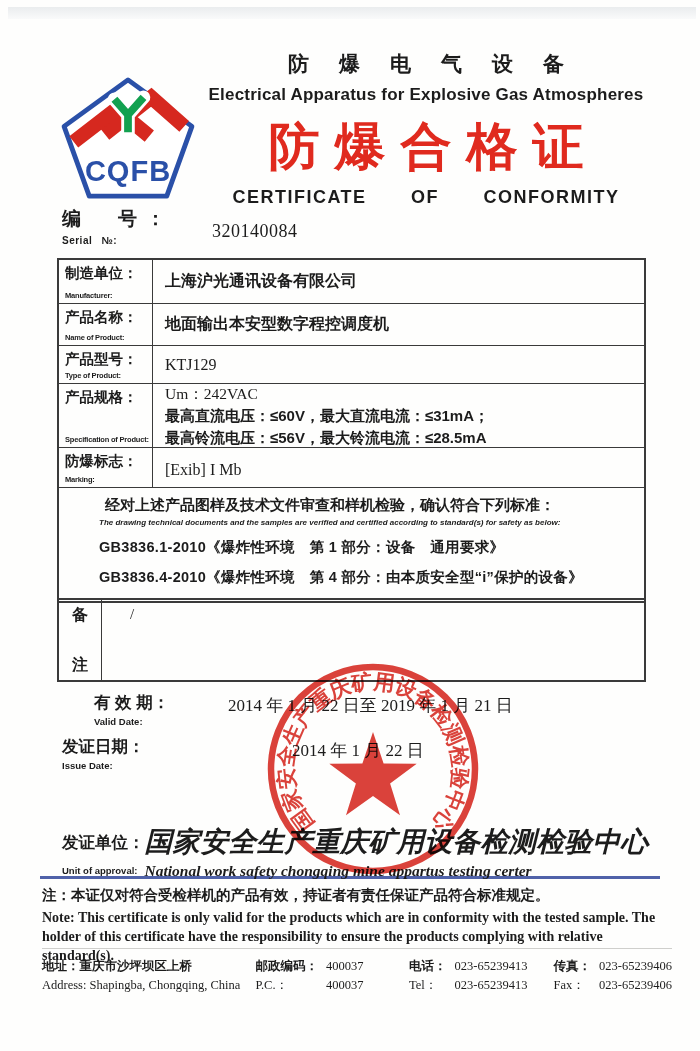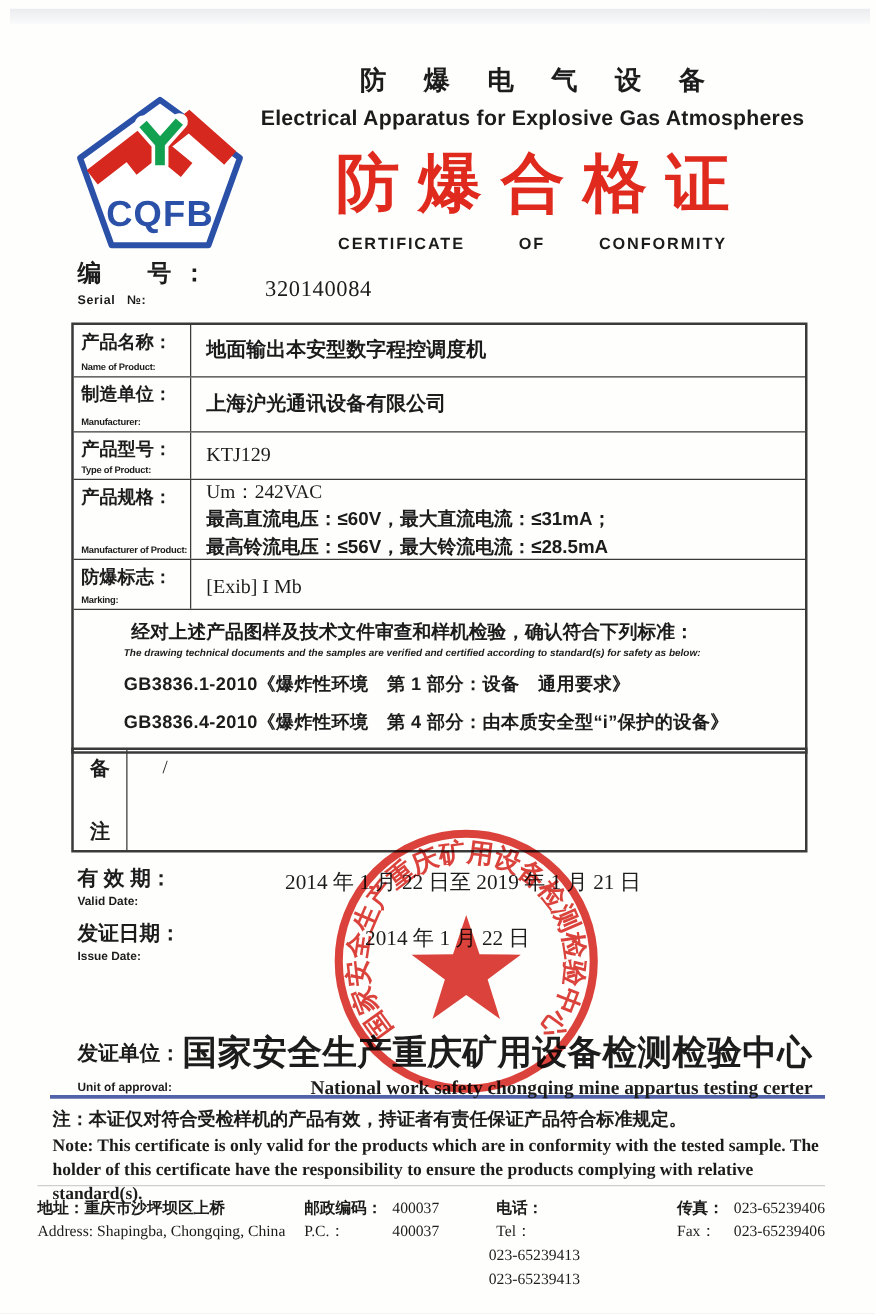--- a/index.html
+++ b/index.html
@@ -10,21 +10,21 @@
   }
   .scan-band { position:absolute; top:7px; left:8px; right:4px; height:12px;
     background:linear-gradient(180deg,#dfe3e6,#f7f8f9); opacity:.65; }
 
   
   .logo { position:absolute; left:60px; top:76px; width:136px; height:124px; }
   .head-block { position:absolute; left:198px; top:50px; width:456px; text-align:center; }
   .head-cn { font-size:21px; font-weight:bold; letter-spacing:30px; margin-right:-30px; }
   .head-en { font-size:17px; font-weight:bold; margin-top:7px; letter-spacing:.2px; }
   .cert-cn { font-size:51px; font-weight:bold; color:#e02a1e; letter-spacing:15px; margin-right:-15px; margin-top:8px; }
-  .cert-en { font-size:13px; font-weight:bold; letter-spacing:1.5px; word-spacing:38px; margin-top:5px; }
+  .cert-en { font-size:18px; font-weight:bold; letter-spacing:1.5px; word-spacing:38px; margin-top:5px; }
 
   
   .serial { position:absolute; left:62px; top:206px; display:flex; }
   .serial .lab-cn { font-size:19px; font-weight:bold; letter-spacing:9px; }
   .serial .lab-en { font-size:10px; font-weight:bold; margin-top:3px; letter-spacing:.5px; word-spacing:6px; }
   .serial .val { margin-left:38px; padding-top:15px; font-family:"Liberation Serif", serif; font-size:18px; letter-spacing:.5px; }
 
   
   .tbl { position:absolute; left:57px; top:258px; width:589px; border:2px solid #3a3a3a; box-sizing:border-box; }
   .trow { display:flex; border-bottom:1.6px solid #3a3a3a; box-sizing:border-box; }
@@ -48,56 +48,56 @@
   .remark { position:absolute; left:57px; top:598px; width:589px; height:84px; border:2px solid #3a3a3a;
     box-sizing:border-box; display:flex; }
   .remark .rlab { width:42px; min-width:42px; border-right:1.6px solid #3a3a3a; display:flex; flex-direction:column;
     justify-content:space-between; align-items:center; padding:5px 0 4px 0; font-size:16px; font-weight:bold; }
   .remark .rval { flex:1; padding:6px 0 0 28px; font-family:"Liberation Serif", serif; font-size:15px; }
 
   
   .dates-label { position:absolute; left:62px; }
   .dates-label .cn { font-size:16.5px; font-weight:bold; }
   .dates-label .en { font-size:9.5px; font-weight:bold; margin-top:2px; }
-  .valid-label { top:692px; }
+  .valid-label { top:692px;margin-left:32px; }
   .issue-label { top:736px; }
   .date-val { position:absolute; font-family:"Liberation Serif", serif; font-size:17px; z-index:2; }
   .valid-val { left:228px; top:694px; }
   .issue-val { left:292px; top:739px; }
 
   
   .stamp { position:absolute; left:262px; top:658px; width:222px; height:222px; z-index:3;
     mix-blend-mode:multiply; opacity:.88; }
   .ring-char { font-size:21px; fill:#d6281f; font-weight:bold; font-family:"Liberation Sans", sans-serif; }
 
   
   .approval { position:absolute; left:62px; top:824px; width:588px; display:flex; z-index:2; }
   .approval .alab .cn { font-size:16.5px; font-weight:bold; margin-top:8px; }
   .approval .alab .en { font-size:9.5px; font-weight:bold; margin-top:11px; }
-  .approval .aval { flex:1; text-align:right; }
+  .approval .aval { flex:1; text-align:left;font-style:italic; }
   .approval .aval .cn { font-size:27.5px; font-weight:bold; letter-spacing:.5px; white-space:nowrap; }
   .approval .aval .en { font-family:"Liberation Serif", serif; font-weight:bold; font-size:15.5px; margin-top:2px; }
 
   .blue-rule { position:absolute; left:40px; top:876px; width:620px; height:3px; background:#3d51a0; opacity:.9; }
 
   
   .note { position:absolute; left:42px; top:886px; width:620px; }
   .note .cn { font-size:14.5px; font-weight:bold; }
   .note .en { font-family:"Liberation Serif", serif; font-weight:600; font-size:14px; margin-top:4px; line-height:1.35; }
 
   
-  .contact { position:absolute; left:30px; top:948px; width:630px; border-top:1px solid #cfcfcc;
+  .contact { position:absolute; left:42px; top:948px; width:630px; border-top:1px solid #cfcfcc;
     padding-top:8px; display:flex; }
   .contact .col { display:flex; }
   .contact .labs, .contact .vals { display:flex; flex-direction:column;margin-left:14px; }
   .contact .row-cn { font-size:12.5px; font-weight:bold; line-height:1.55; white-space:nowrap; }
   .contact .row-en { font-family:"Liberation Serif", serif; font-weight:normal; font-size:12.5px; line-height:1.5; white-space:nowrap; }
   .c-addr { width:218px; flex-direction:column !important; }
   .c-pc   { width:168px; }
-  .c-tel  { width:158px;flex-direction:column; }
+  .c-tel  { width:158px; }
   .contact .vals { margin-left:8px; }
 </style>
 </head>
 <body>
 
 <div class="page">
   <div class="scan-band"></div>
 
   <svg class="logo" viewBox="0 0 140 128">
     <polygon points="70,4 136,52 110,124 30,124 4,52" fill="#ffffff" stroke="#2a50a8" stroke-width="5" stroke-linejoin="round"></polygon>
@@ -117,45 +117,45 @@
 
   <div class="serial">
     <div>
       <div class="lab-cn">编　号：</div>
       <div class="lab-en">Serial  №:</div>
     </div>
     <div class="val">320140084</div>
   </div>
 
   <div class="tbl">
+    <div class="trow" style="height:44px">
+      <div class="tlabel">
+        <span class="cn">制造单位：</span>
+        <span class="en">Manufacturer:</span>
+      </div>
+      <div class="tvalue cnval">上海沪光通讯设备有限公司</div>
+    </div>
     <div class="trow" style="height:42px">
       <div class="tlabel">
         <span class="cn">产品名称：</span>
         <span class="en">Name of Product:</span>
       </div>
       <div class="tvalue cnval">地面输出本安型数字程控调度机</div>
     </div>
-    <div class="trow" style="height:44px">
-      <div class="tlabel">
-        <span class="cn">制造单位：</span>
-        <span class="en">Manufacturer:</span>
-      </div>
-      <div class="tvalue cnval">上海沪光通讯设备有限公司</div>
-    </div>
     <div class="trow" style="height:38px">
       <div class="tlabel">
         <span class="cn">产品型号：</span>
         <span class="en">Type of Product:</span>
       </div>
       <div class="tvalue">KTJ129</div>
     </div>
     <div class="trow" style="height:64px">
       <div class="tlabel">
         <span class="cn">产品规格：</span>
-        <span class="en">Manufacturer of Product:</span>
+        <span class="en">Specification of Product:</span>
       </div>
       <div class="tvalue">
         <span class="spec-line first">Um：242VAC</span>
         <span class="spec-line">最高直流电压：≤60V，最大直流电流：≤31mA；</span>
         <span class="spec-line">最高铃流电压：≤56V，最大铃流电流：≤28.5mA</span>
       </div>
     </div>
     <div class="trow" style="height:40px">
       <div class="tlabel">
         <span class="cn">防爆标志：</span>

